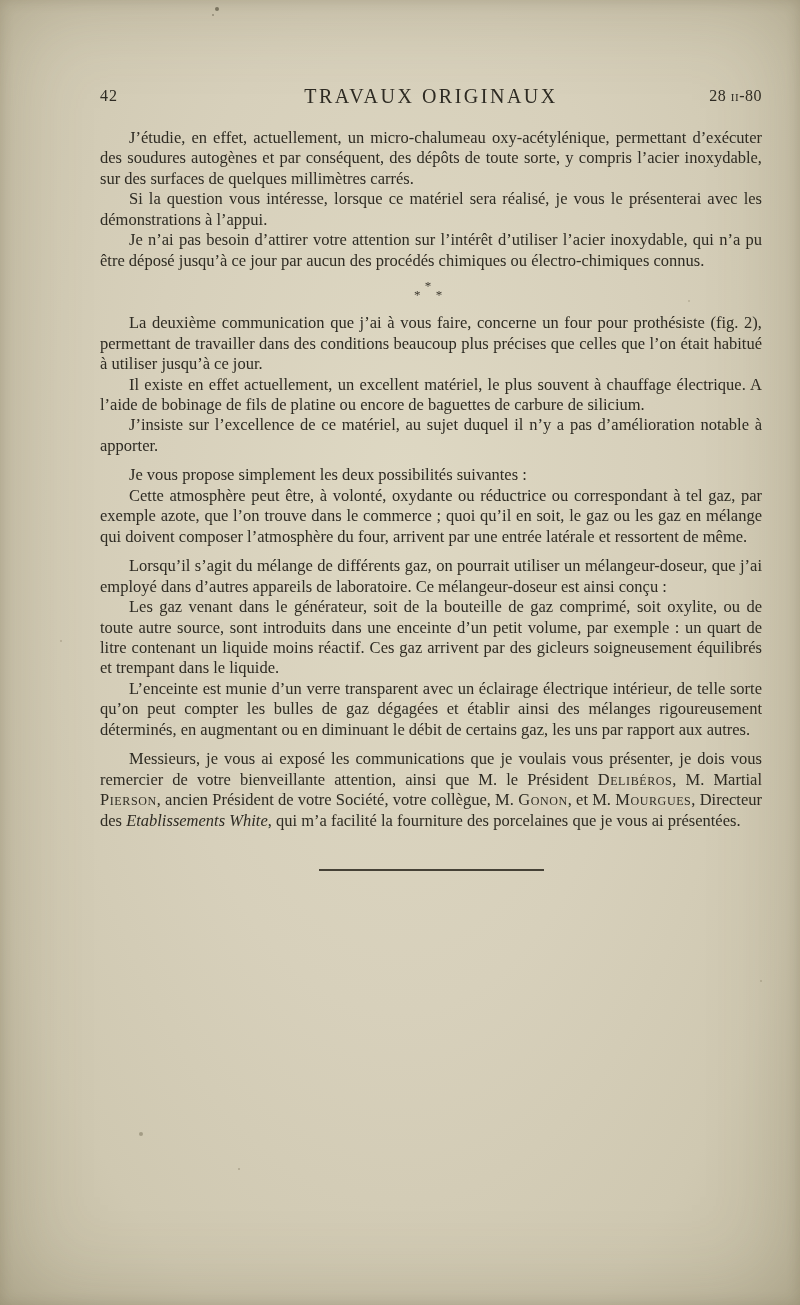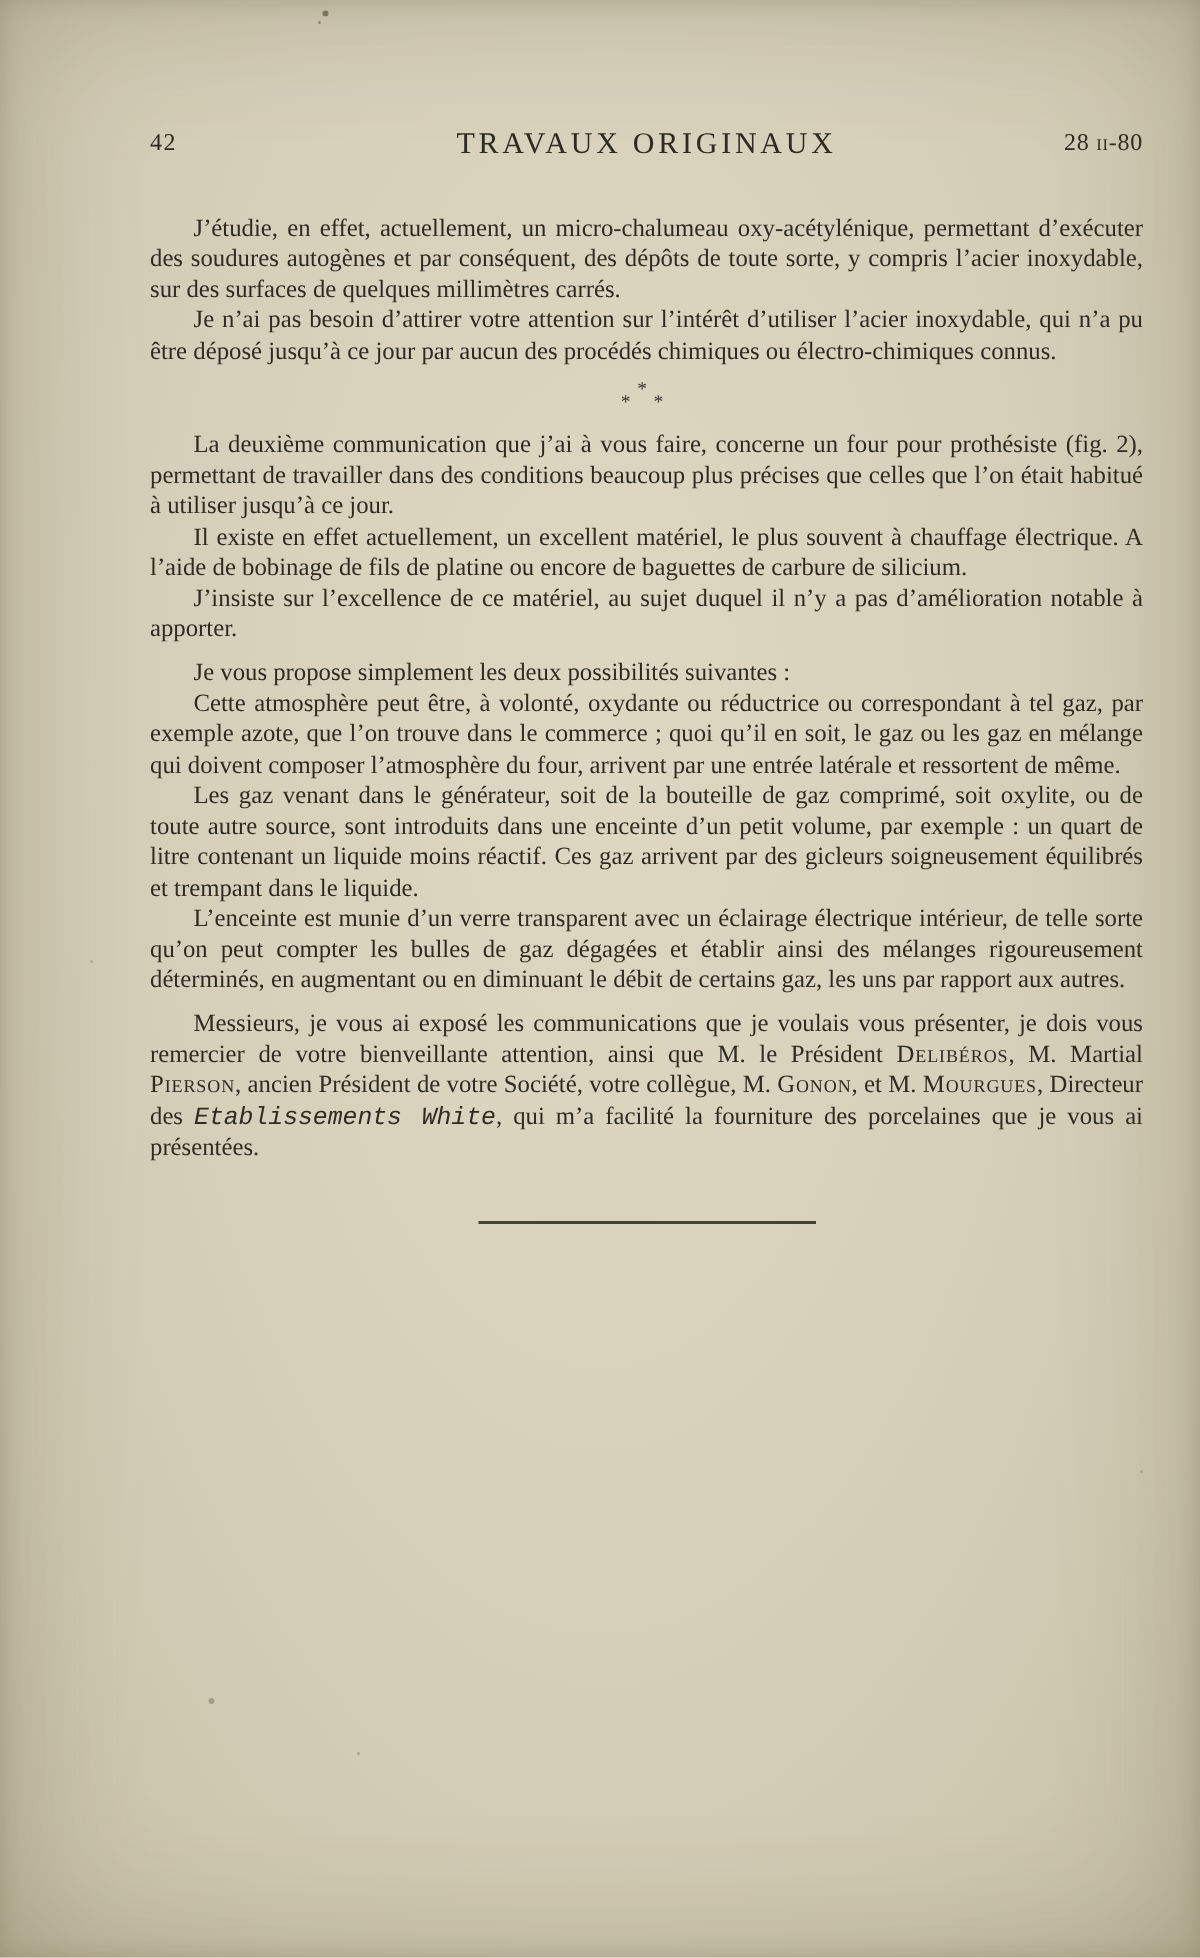--- a/index.html
+++ b/index.html
@@ -33,39 +33,39 @@
     letter-spacing:2.5px;
     font-size:20px;
   }
   .date-code {
     width:90px;
     text-align:right;
     font-variant:small-caps;
     letter-spacing:0.5px;
   }
   .article-body {
-    margin-top:36px;
+    margin-top:22px;
     font-size:16.5px;
     line-height:1.24;
     text-align:justify;
   }
   .article-body p {
     text-indent:29px;
     margin:0;
   }
   .article-body p.space-before { margin-top:9px; }
   .asterism {
     text-align:center;
     margin:10px 0 14px;
     font-size:13px;
     color:#3a362c;
   }
   .asterism span { display:block; line-height:9px; letter-spacing:6px; }
   .smallcaps { font-variant:small-caps; letter-spacing:0.6px; }
-  .italic { font-style:italic;font-family:Liberation Mono, monospace; }
+  .italic { font-style:italic; }
   .end-rule {
     width:225px;
     margin:38px auto 0;
     border-top:2px solid #454136;
   }
   .scan-specks {
     position:absolute; top:0; left:0;
     width:2px; height:2px; border-radius:50%;
     background:transparent;
     box-shadow:
@@ -84,30 +84,32 @@
 
 <div class="page">
   <header class="page-header">
     <span class="page-num">42</span>
     <span class="journal-title">TRAVAUX ORIGINAUX</span>
     <span class="date-code">28 ii-80</span>
   </header>
 
   <main class="article-body">
       <p><span>J’étudie, en effet, actuellement, un micro-chalumeau oxy-acétylénique, permettant d’exécuter des soudures autogènes et par conséquent, des dépôts de toute sorte, y compris l’acier inoxydable, sur des surfaces de quelques millimètres carrés.</span></p>
+      <p><span>Si la question vous intéresse, lorsque ce matériel sera réalisé, je vous le présenterai avec les démonstrations à l’appui.</span></p>
       <p><span>Je n’ai pas besoin d’attirer votre attention sur l’intérêt d’utiliser l’acier inoxydable, qui n’a pu être déposé jusqu’à ce jour par aucun des procédés chimiques ou électro-chimiques connus.</span></p>
       <div class="asterism">
         <span>*</span>
         <span>* *</span>
       </div>
       <p><span>La deuxième communication que j’ai à vous faire, concerne un four pour prothésiste (fig. 2), permettant de travailler dans des conditions beaucoup plus précises que celles que l’on était habitué à utiliser jusqu’à ce jour.</span></p>
       <p><span>Il existe en effet actuellement, un excellent matériel, le plus souvent à chauffage électrique. A l’aide de bobinage de fils de platine ou encore de baguettes de carbure de silicium.</span></p>
       <p><span>J’insiste sur l’excellence de ce matériel, au sujet duquel il n’y a pas d’amélioration notable à apporter.</span></p>
       <p class="space-before"><span>Je vous propose simplement les deux possibilités suivantes :</span></p>
       <p><span>Cette atmosphère peut être, à volonté, oxydante ou réductrice ou correspondant à tel gaz, par exemple azote, que l’on trouve dans le commerce ; quoi qu’il en soit, le gaz ou les gaz en mélange qui doivent composer l’atmosphère du four, arrivent par une entrée latérale et ressortent de même.</span></p>
+      <p class="space-before"><span>Lorsqu’il s’agit du mélange de différents gaz, on pourrait utiliser un mélangeur-doseur, que j’ai employé dans d’autres appareils de laboratoire. Ce mélangeur-doseur est ainsi conçu :</span></p>
       <p><span>Les gaz venant dans le générateur, soit de la bouteille de gaz comprimé, soit oxylite, ou de toute autre source, sont introduits dans une enceinte d’un petit volume, par exemple : un quart de litre contenant un liquide moins réactif. Ces gaz arrivent par des gicleurs soigneusement équilibrés et trempant dans le liquide.</span></p>
       <p><span>L’enceinte est munie d’un verre transparent avec un éclairage électrique intérieur, de telle sorte qu’on peut compter les bulles de gaz dégagées et établir ainsi des mélanges rigoureusement déterminés, en augmentant ou en diminuant le débit de certains gaz, les uns par rapport aux autres.</span></p>
       <p class="space-before"><span>Messieurs, je vous ai exposé les communications que je voulais vous présenter, je dois vous remercier de votre bienveillante attention, ainsi que M. le Président </span><span class="smallcaps">Delibéros</span><span>, M. Martial </span><span class="smallcaps">Pierson</span><span>, ancien Président de votre Société, votre collègue, M. </span><span class="smallcaps">Gonon</span><span>, et M. </span><span class="smallcaps">Mourgues</span><span>, Directeur des </span><span class="italic">Etablissements White</span><span>, qui m’a facilité la fourniture des porcelaines que je vous ai présentées.</span></p>
     </main>
 
   <div class="end-rule"></div>
 </div>
 
 <div class="scan-specks"></div>
 

